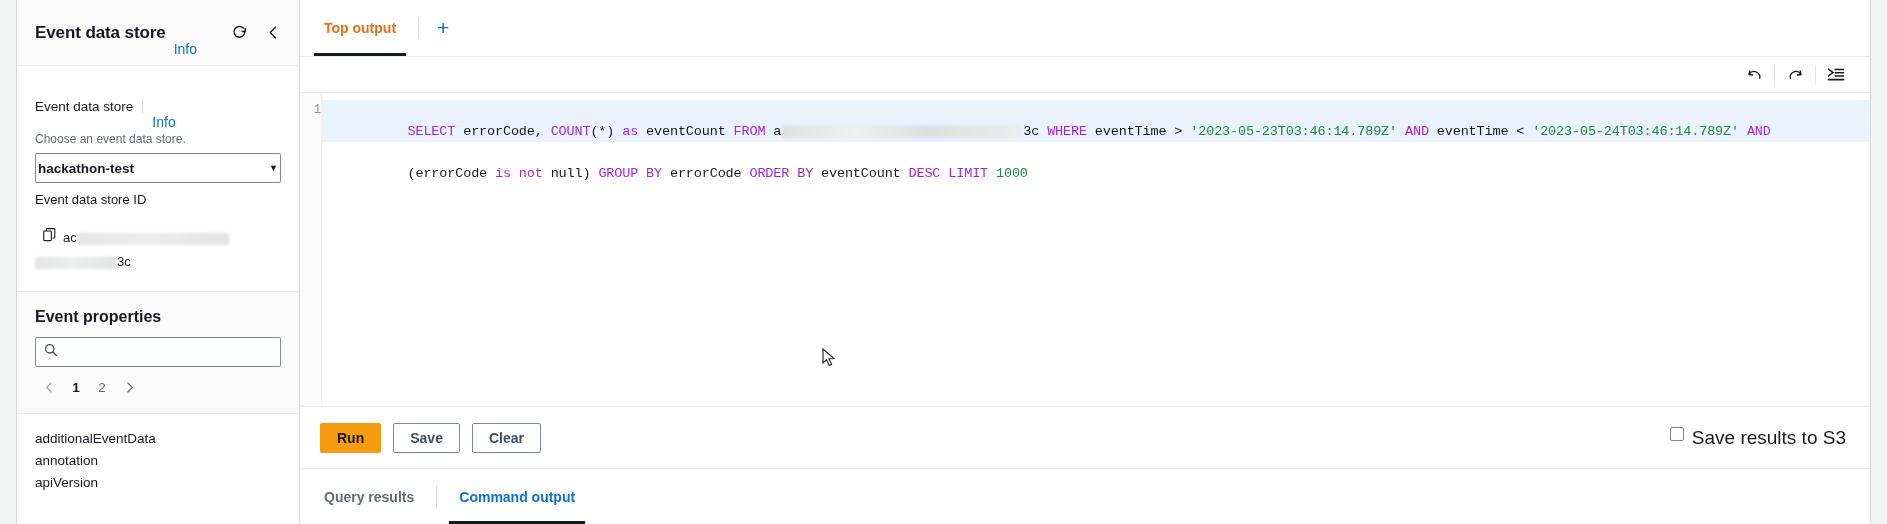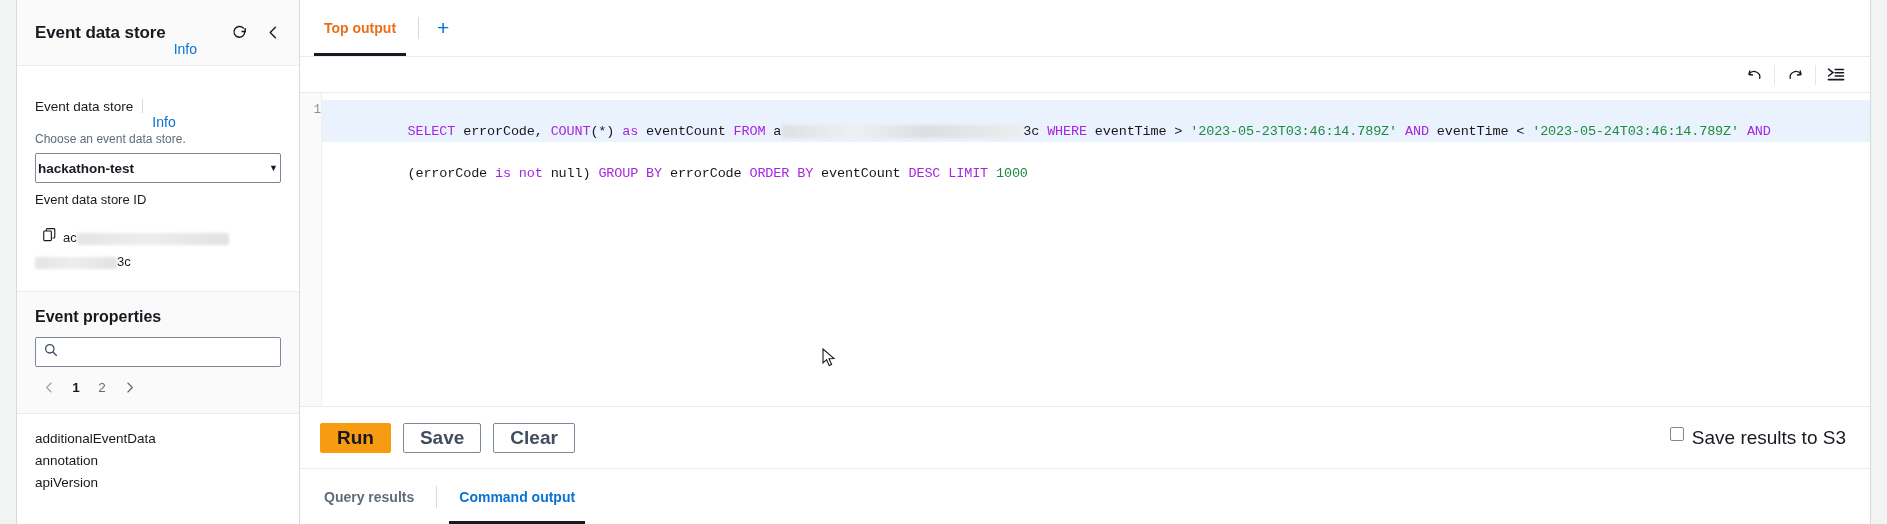--- a/index.html
+++ b/index.html
@@ -351,21 +351,21 @@
     padding: 0 24px 0 20px;
     border-top: 1px solid #e9ebed;
     background: #ffffff;
     gap: 12px;
   }
   .btn {
     height: 30px;
     min-width: 54px;
     padding: 0 16px;
     border-radius: 2px;
-    font-size: 19px;
+    font-size: 14px;
     font-weight: bold;
     display: flex;
     align-items: center;
     justify-content: center;
     cursor: pointer;
     border: 1px solid #7d8998;
     background: #ffffff;
     color: #414d5c;
   }
   .btn.primary {

